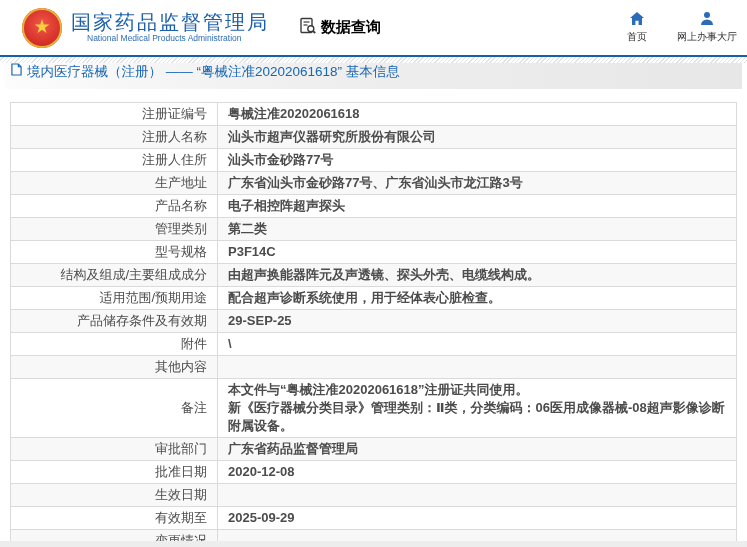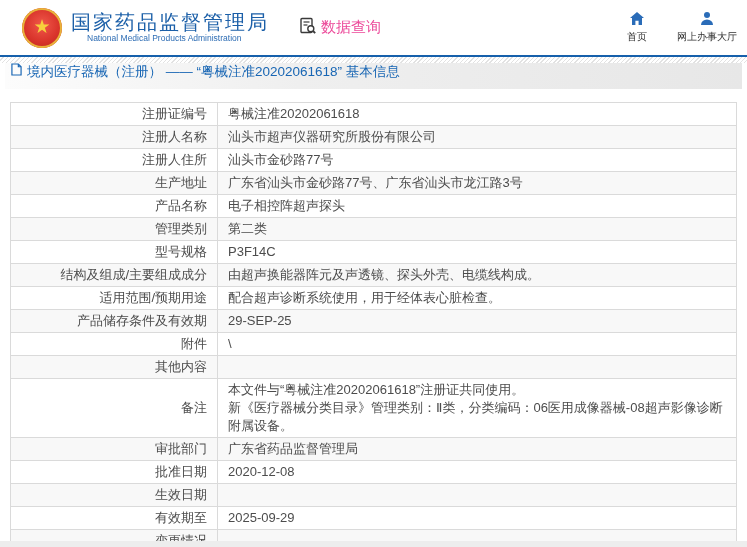--- a/index.html
+++ b/index.html
@@ -24,21 +24,21 @@
     flex:0 0 auto; box-shadow: inset 0 0 0 2px #e8b23a;
   }
   .emblem-star { color:#f7d03c; font-size:19px; line-height:1; margin-top:-2px; }
   .brand-text { margin-left:9px; }
   .brand-cn {
     color:#1b5fa8; font-size:20px; font-weight:normal; letter-spacing:2px; line-height:22px;
   }
   .brand-en { color:#2e6db4; font-size:8.5px; line-height:11px;padding-left:16px; }
   .data-query {
     margin-left:30px; display:flex; align-items:center; gap:4px;
-    font-size:15px; font-weight:400; color:#ec4899; cursor:pointer;text-align:center;
+    font-size:15px; font-weight:700; color:#000000; cursor:pointer;text-align:center;
   }
   .top-nav { margin-left:auto; display:flex; gap:30px; padding-right:10px; }
   .nav-item {
     display:flex; flex-direction:column; align-items:center; gap:2px;
     font-size:10px; color:#333; cursor:pointer;
   }
 
   
   .hatch {
     height:6px;
@@ -60,21 +60,21 @@
     border:1px solid #c9c9c9;
   }
   table.info col.c1 { width:207px; }
   table.info td {
     border:1px solid #dadada;
     font-size:13px; line-height:18px; color:#4c4c4c;
     padding:2px 10px; height:21px; vertical-align:middle;
   }
   table.info tr:nth-child(even) { background:#f8f8f8; }
   td.label-cell { text-align:right; }
-  td.value-cell { text-align:left; white-space:pre-line; }
+  td.value-cell { text-align:left; white-space:pre-line;font-weight:bold; }
 
   .page-footer {
     position:absolute; left:0; right:0; bottom:0; height:6px; background:#ededed;
   }
 </style>
 </head>
 <body>
 
 <div class="topbar">
   <div class="emblem">

